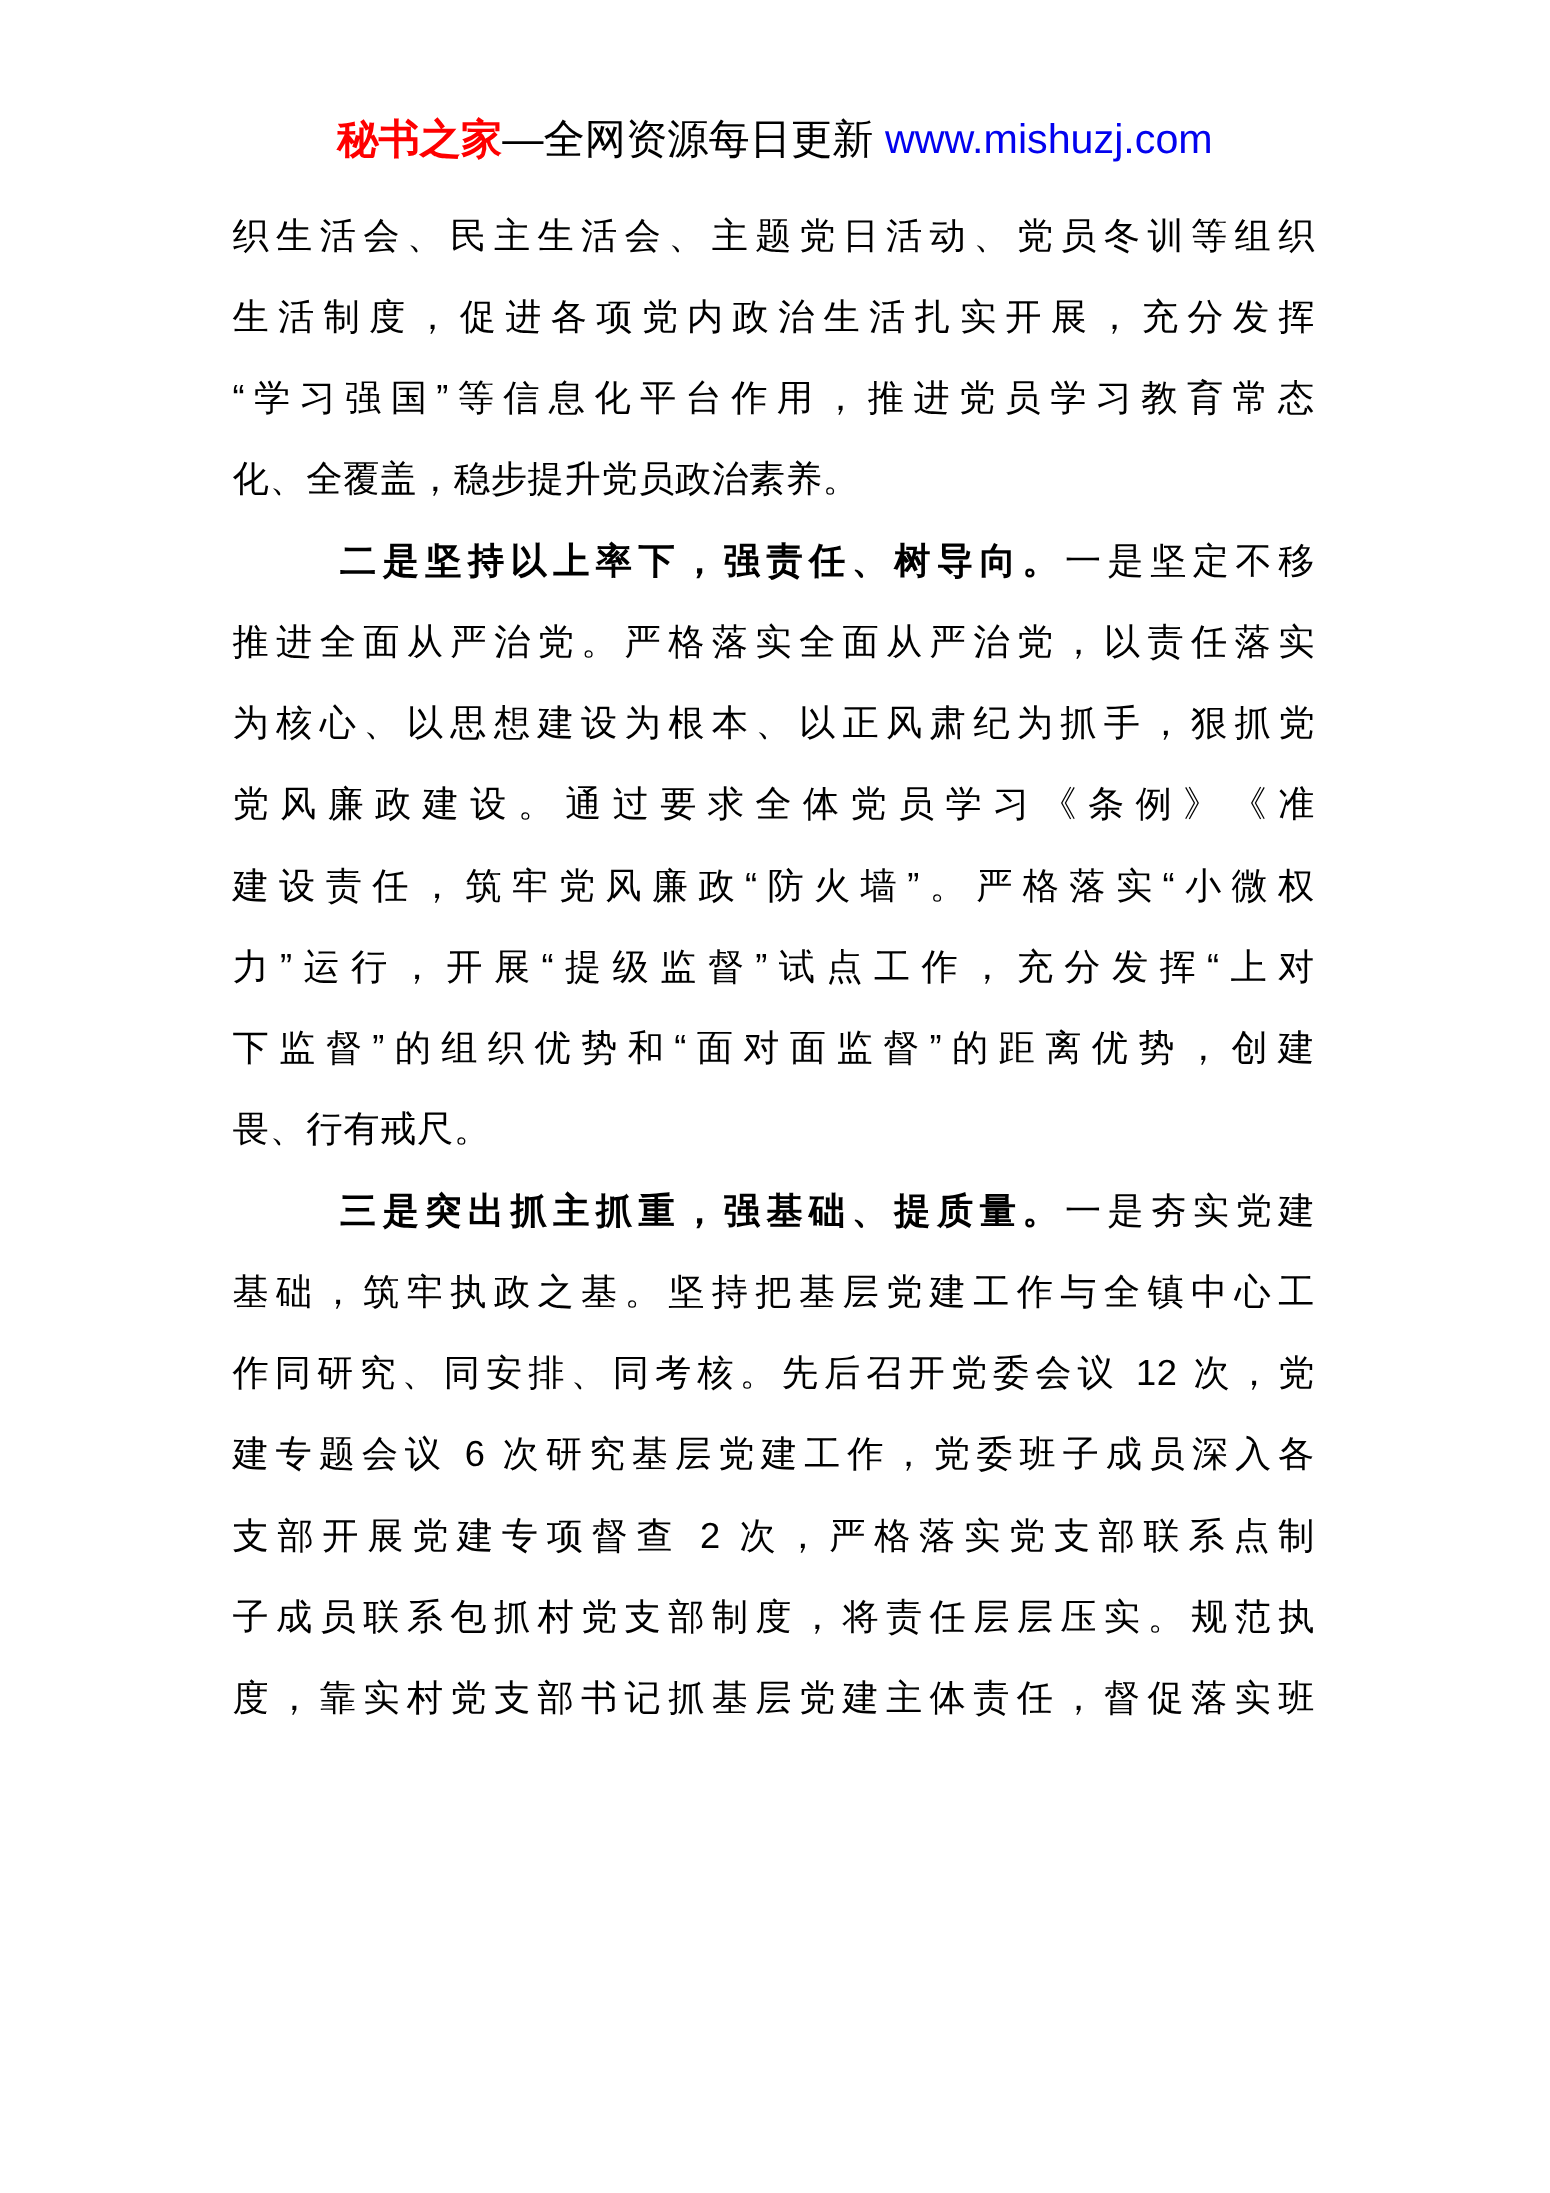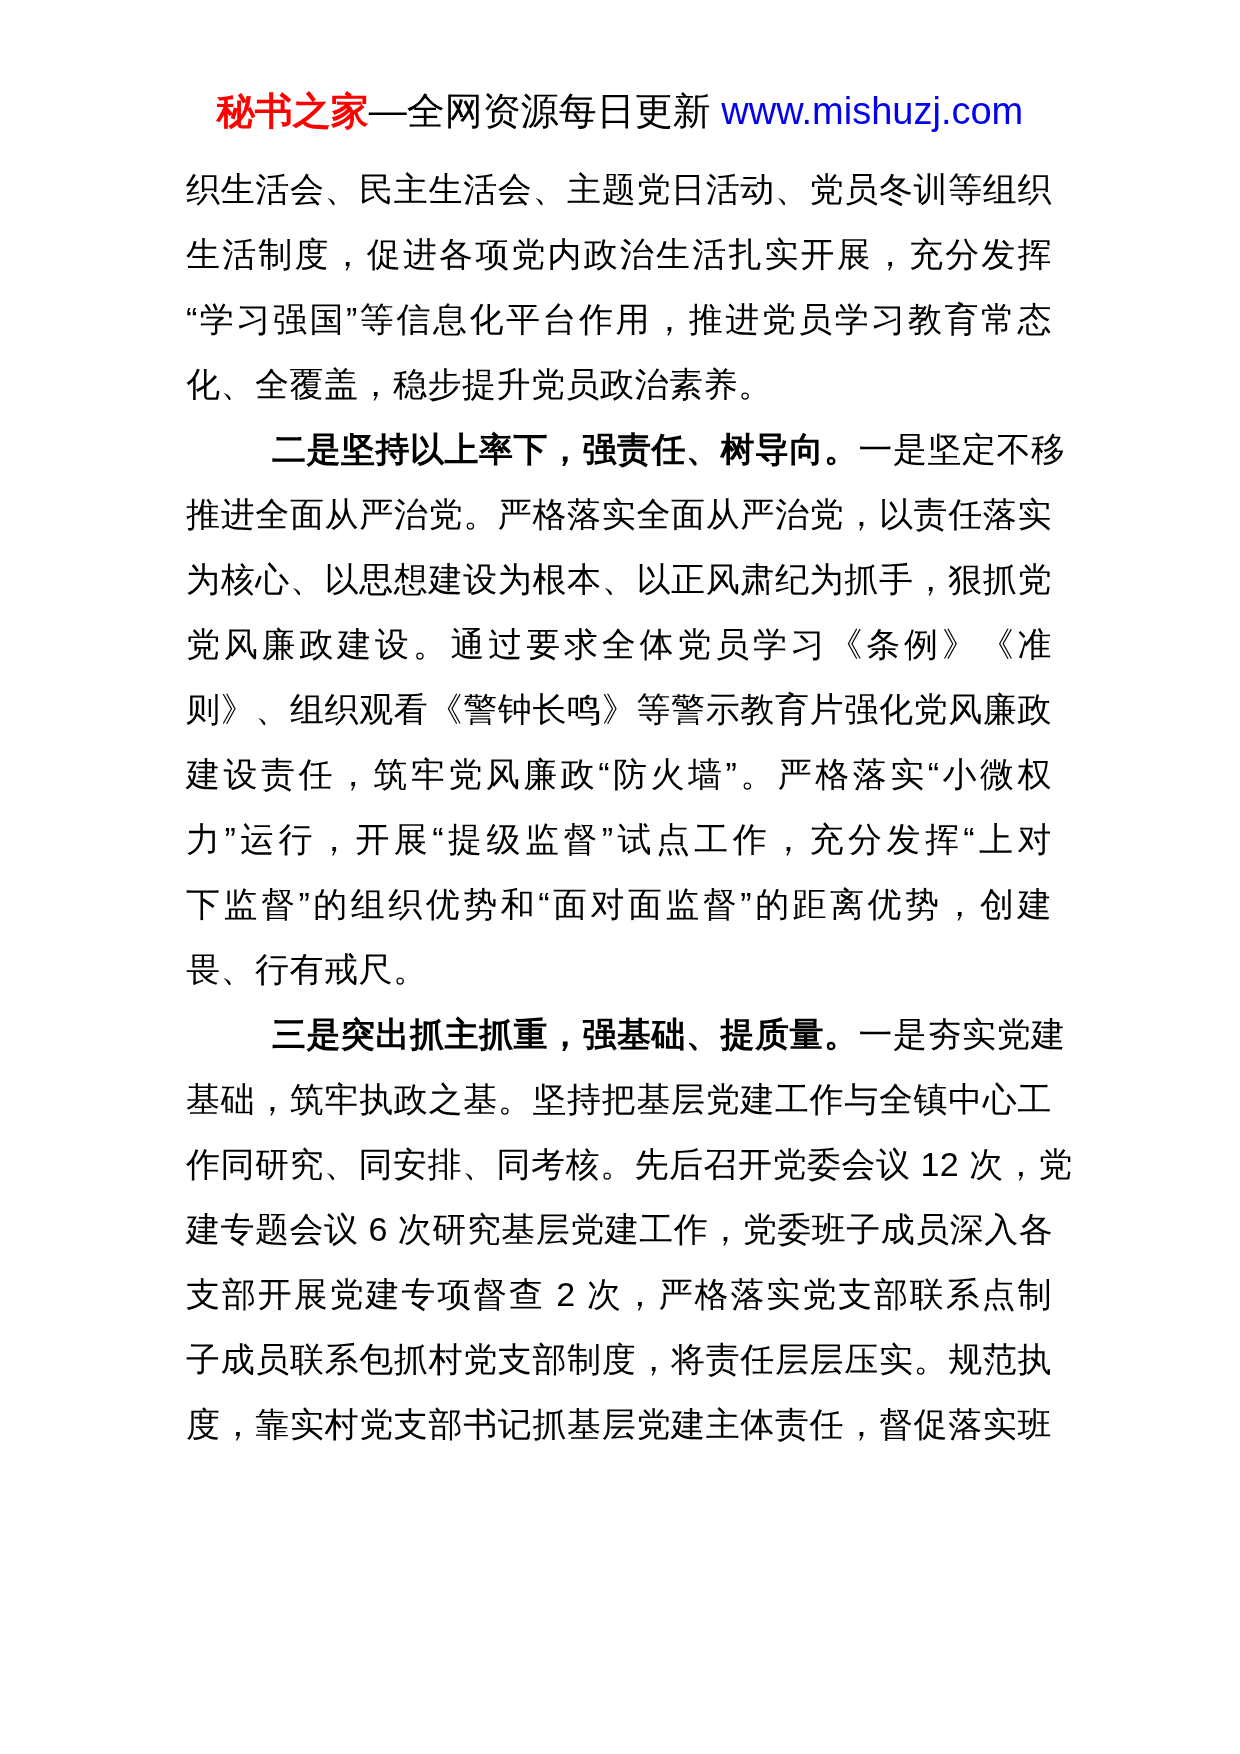--- a/index.html
+++ b/index.html
@@ -14,33 +14,33 @@
     background: #ffffff;
     overflow: hidden;
     font-family: "Liberation Sans", "DejaVu Sans", sans-serif;
   }
   .header {
     position: absolute;
     top: 88px;
     left: 0;
     width: 100%;
     text-align: center;
-    font-size: 38px;
+    font-size: 33px;
     line-height: 46px;
     white-space: nowrap;
   }
   .site-name {
     font-weight: bold;
   }
   .doc-body {
     position: absolute;
     left: 186px;
     top: 157px;
     width: 866px;
-    font-size: 34px;
+    font-size: 29px;
     line-height: 65px;
     color: #000000;
     letter-spacing: 0.5px;
   }
   .line {
     height: 65px;
     text-align: justify;
     text-align-last: justify;
     white-space: nowrap;
     overflow: visible;
@@ -65,21 +65,20 @@
 
   <div class="doc-body" style="color: rgb(0, 0, 0);">
       <div class="line"><span>织生活会、民主生活会、主题党日活动、党员冬训等组织</span></div>
       <div class="line"><span>生活制度，促进各项党内政治生活扎实开展，充分发挥</span></div>
       <div class="line"><span>“学习强国”等信息化平台作用，推进党员学习教育常态</span></div>
       <div class="line end"><span>化、全覆盖，稳步提升党员政治素养。</span></div>
       <div class="line indent"><span class="run-bold">二是坚持以上率下，强责任、树导向。</span><span>一是坚定不移</span></div>
       <div class="line"><span>推进全面从严治党。严格落实全面从严治党，以责任落实</span></div>
       <div class="line"><span>为核心、以思想建设为根本、以正风肃纪为抓手，狠抓党</span></div>
       <div class="line"><span>党风廉政建设。通过要求全体党员学习《条例》《准</span></div>
-      <div class="line"><span>则》、组织观看《警钟长鸣》等警示教育片强化党风廉政</span></div>
       <div class="line"><span>建设责任，筑牢党风廉政“防火墙”。严格落实“小微权</span></div>
       <div class="line"><span>力”运行，开展“提级监督”试点工作，充分发挥“上对</span></div>
       <div class="line"><span>下监督”的组织优势和“面对面监督”的距离优势，创建</span></div>
       <div class="line end"><span>畏、行有戒尺。</span></div>
       <div class="line indent"><span class="run-bold">三是突出抓主抓重，强基础、提质量。</span><span>一是夯实党建</span></div>
       <div class="line"><span>基础，筑牢执政之基。坚持把基层党建工作与全镇中心工</span></div>
       <div class="line"><span>作同研究、同安排、同考核。先后召开党委会议 12 次，党</span></div>
       <div class="line"><span>建专题会议 6 次研究基层党建工作，党委班子成员深入各</span></div>
       <div class="line"><span>支部开展党建专项督查 2 次，严格落实党支部联系点制</span></div>
       <div class="line"><span>子成员联系包抓村党支部制度，将责任层层压实。规范执</span></div>

